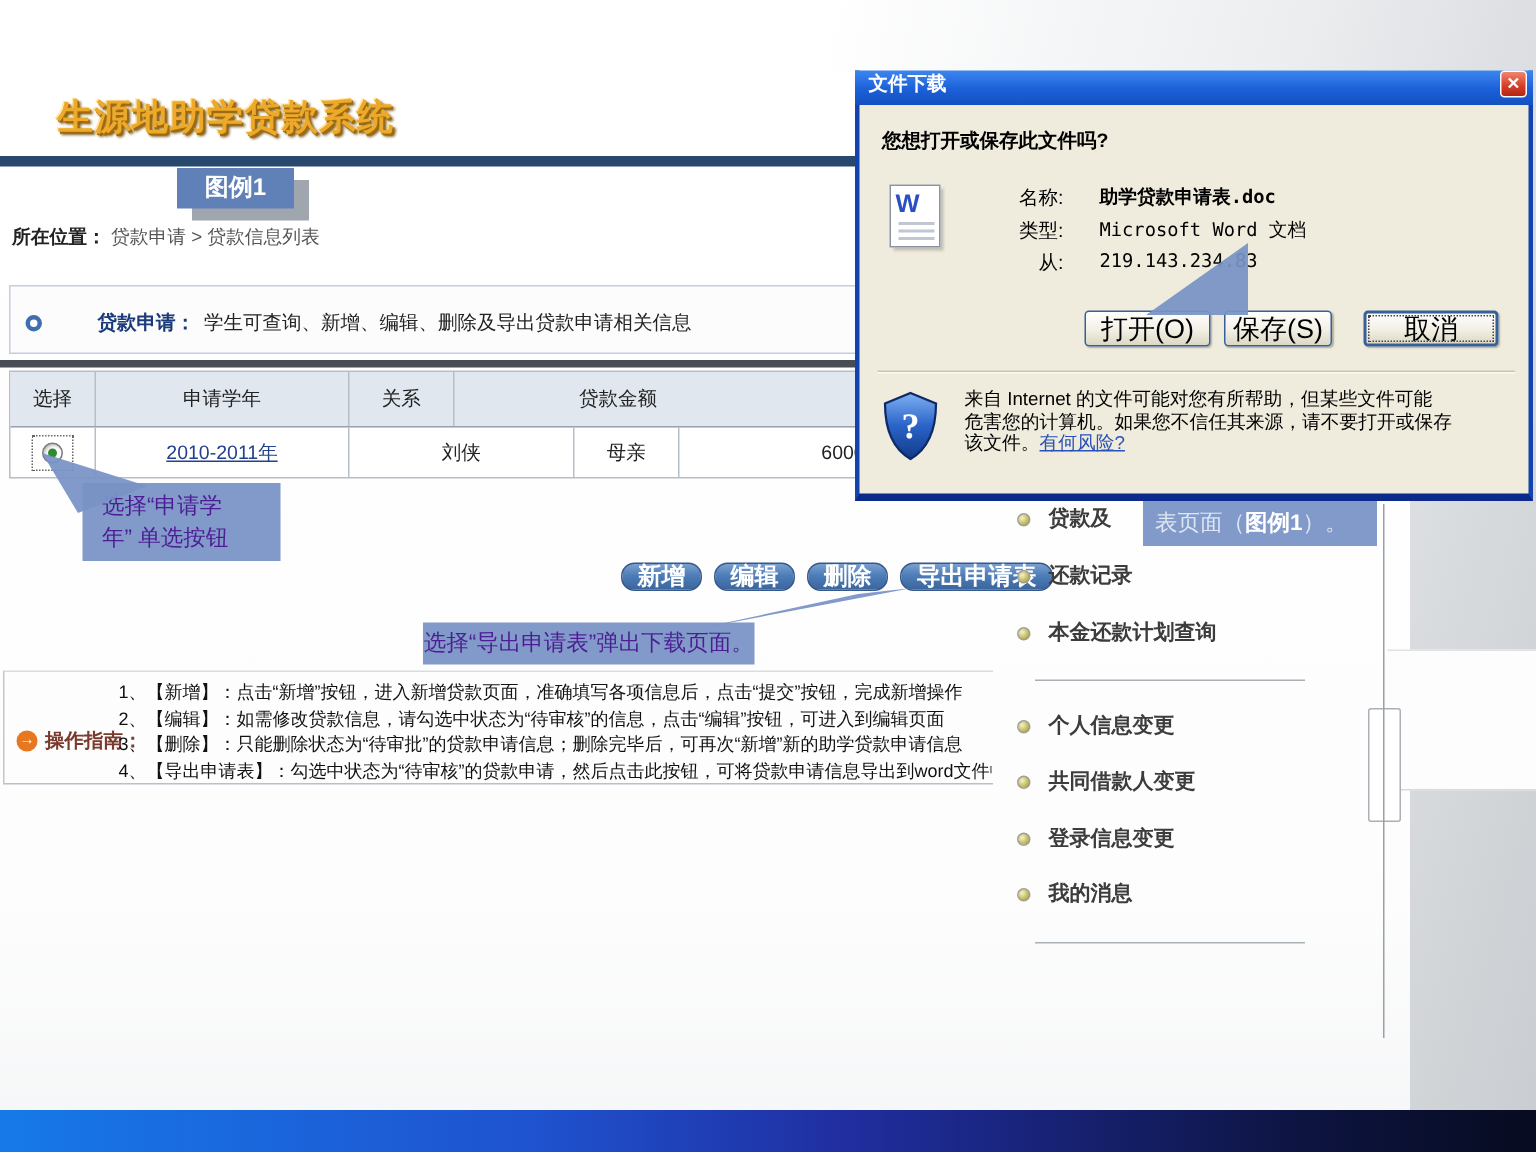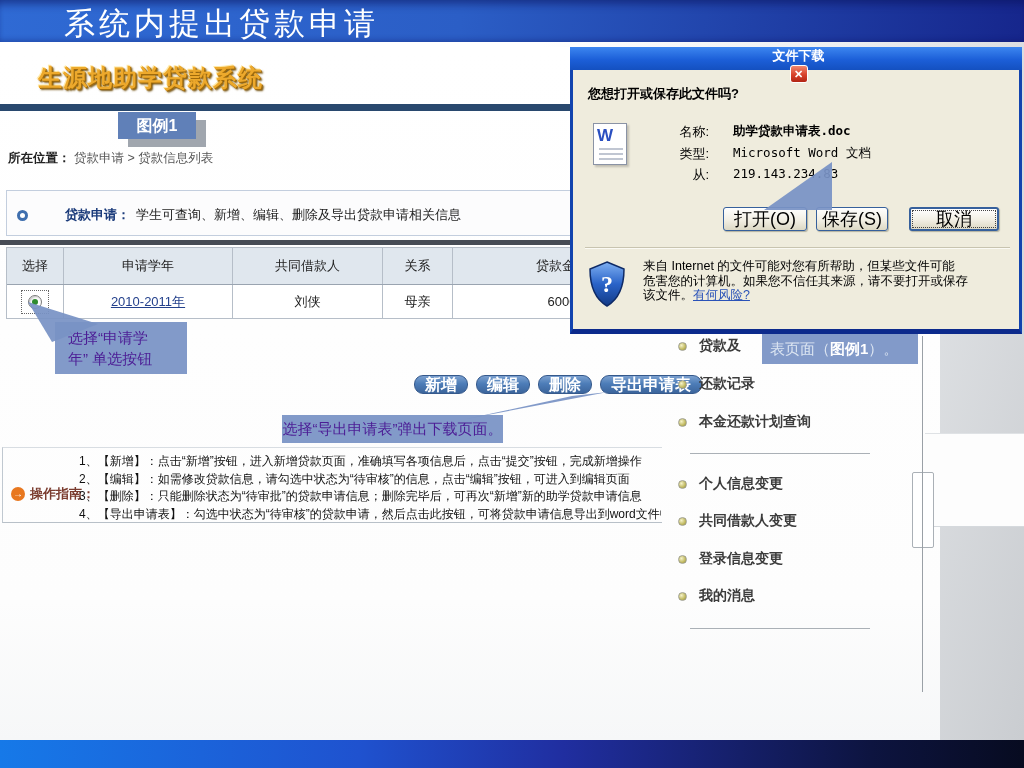--- a/index.html
+++ b/index.html
@@ -90,21 +90,21 @@
   .co-legend b { color:#fff; }
   .tails { position:absolute; left:0; top:0; width:1024px; height:768px; z-index:3; pointer-events:none; }
   .tails-top { z-index:6; }
 
   
   .dialog { position:absolute; left:570px; top:47px; width:452px; height:287px; z-index:5;
     border-left:3px solid #1243ae; border-right:3px solid #1243ae; border-bottom:5px solid #0c2a8c;
     background:#efecdd; }
   .dlg-titlebar { position:absolute; left:-3px; top:0; width:452px; height:23px;
     background:linear-gradient(180deg,#3c86f0 0%,#1c5fd8 55%,#1450c0 100%);
-    display:flex; align-items:center; padding:0 4px 0 9px;flex-direction:column; }
+    display:flex; padding:0 4px 0 9px; }
   .dlg-title { color:#fff; font-size:13px; font-weight:bold; flex:1; }
   .dlg-close { width:18px; height:18px; border:1px solid #fff; border-radius:3px;
     background:linear-gradient(180deg,#f0876f 0%,#d8412a 55%,#b22514 100%);
     color:#fff; font-size:11px; font-weight:bold; text-align:center; line-height:16px; }
   .dlg-question { position:absolute; left:15px; top:38px; font-size:13px; font-weight:bold; color:#000; }
   .word-icon { position:absolute; left:20px; top:76px; width:34px; height:42px; background:#fff;
     border:1px solid #8a93a5; box-shadow:2px 2px 2px rgba(0,0,0,.2); }
   .word-icon .w { position:absolute; left:3px; top:2px; color:#2a4fc0; font-weight:bold; font-size:17px; }
   .word-icon .l { position:absolute; left:5px; height:2px; background:#c0c6d2; width:24px; }
   .dlg-field { position:absolute; left:0; width:440px; font-size:13px; color:#000; display:flex;gap:18px; }
@@ -139,21 +139,20 @@
         <span>学生可查询、新增、编辑、删除及导出贷款申请相关信息</span>
       </div>
     </div>
 
     <div class="dark-rule"></div>
 
     <div class="loan-table">
       <div class="tr head">
         <div class="td c1">选择</div>
         <div class="td c2">申请学年</div>
-        <div class="td c3">共同借款人</div>
         <div class="td c4">关系</div>
         <div class="td c5">贷款金额</div>
       </div>
       <div class="tr body">
         <div class="td c1">
           <span class="radio-focus">
               <span class="radio">
                 <span class="dot"></span>
               </span>
             </span>
@@ -291,18 +290,15 @@
       <div>危害您的计算机。如果您不信任其来源，请不要打开或保存</div>
       <div><span>该文件。</span><a class="risk-link" href="#">有何风险?</a></div>
     </div>
 
   </div>
 
   <svg class="tails tails-top">
     <polygon points="832,162 832,210 764,210" fill="rgba(121,146,197,.93)"></polygon>
   </svg>
 
-  <div class="slide-titlebar">
-    <div class="slide-title">系统内提出贷款申请</div>
-  </div>
   <div class="slide-bottombar"></div>
 
 </div>
 
 </body></html>

